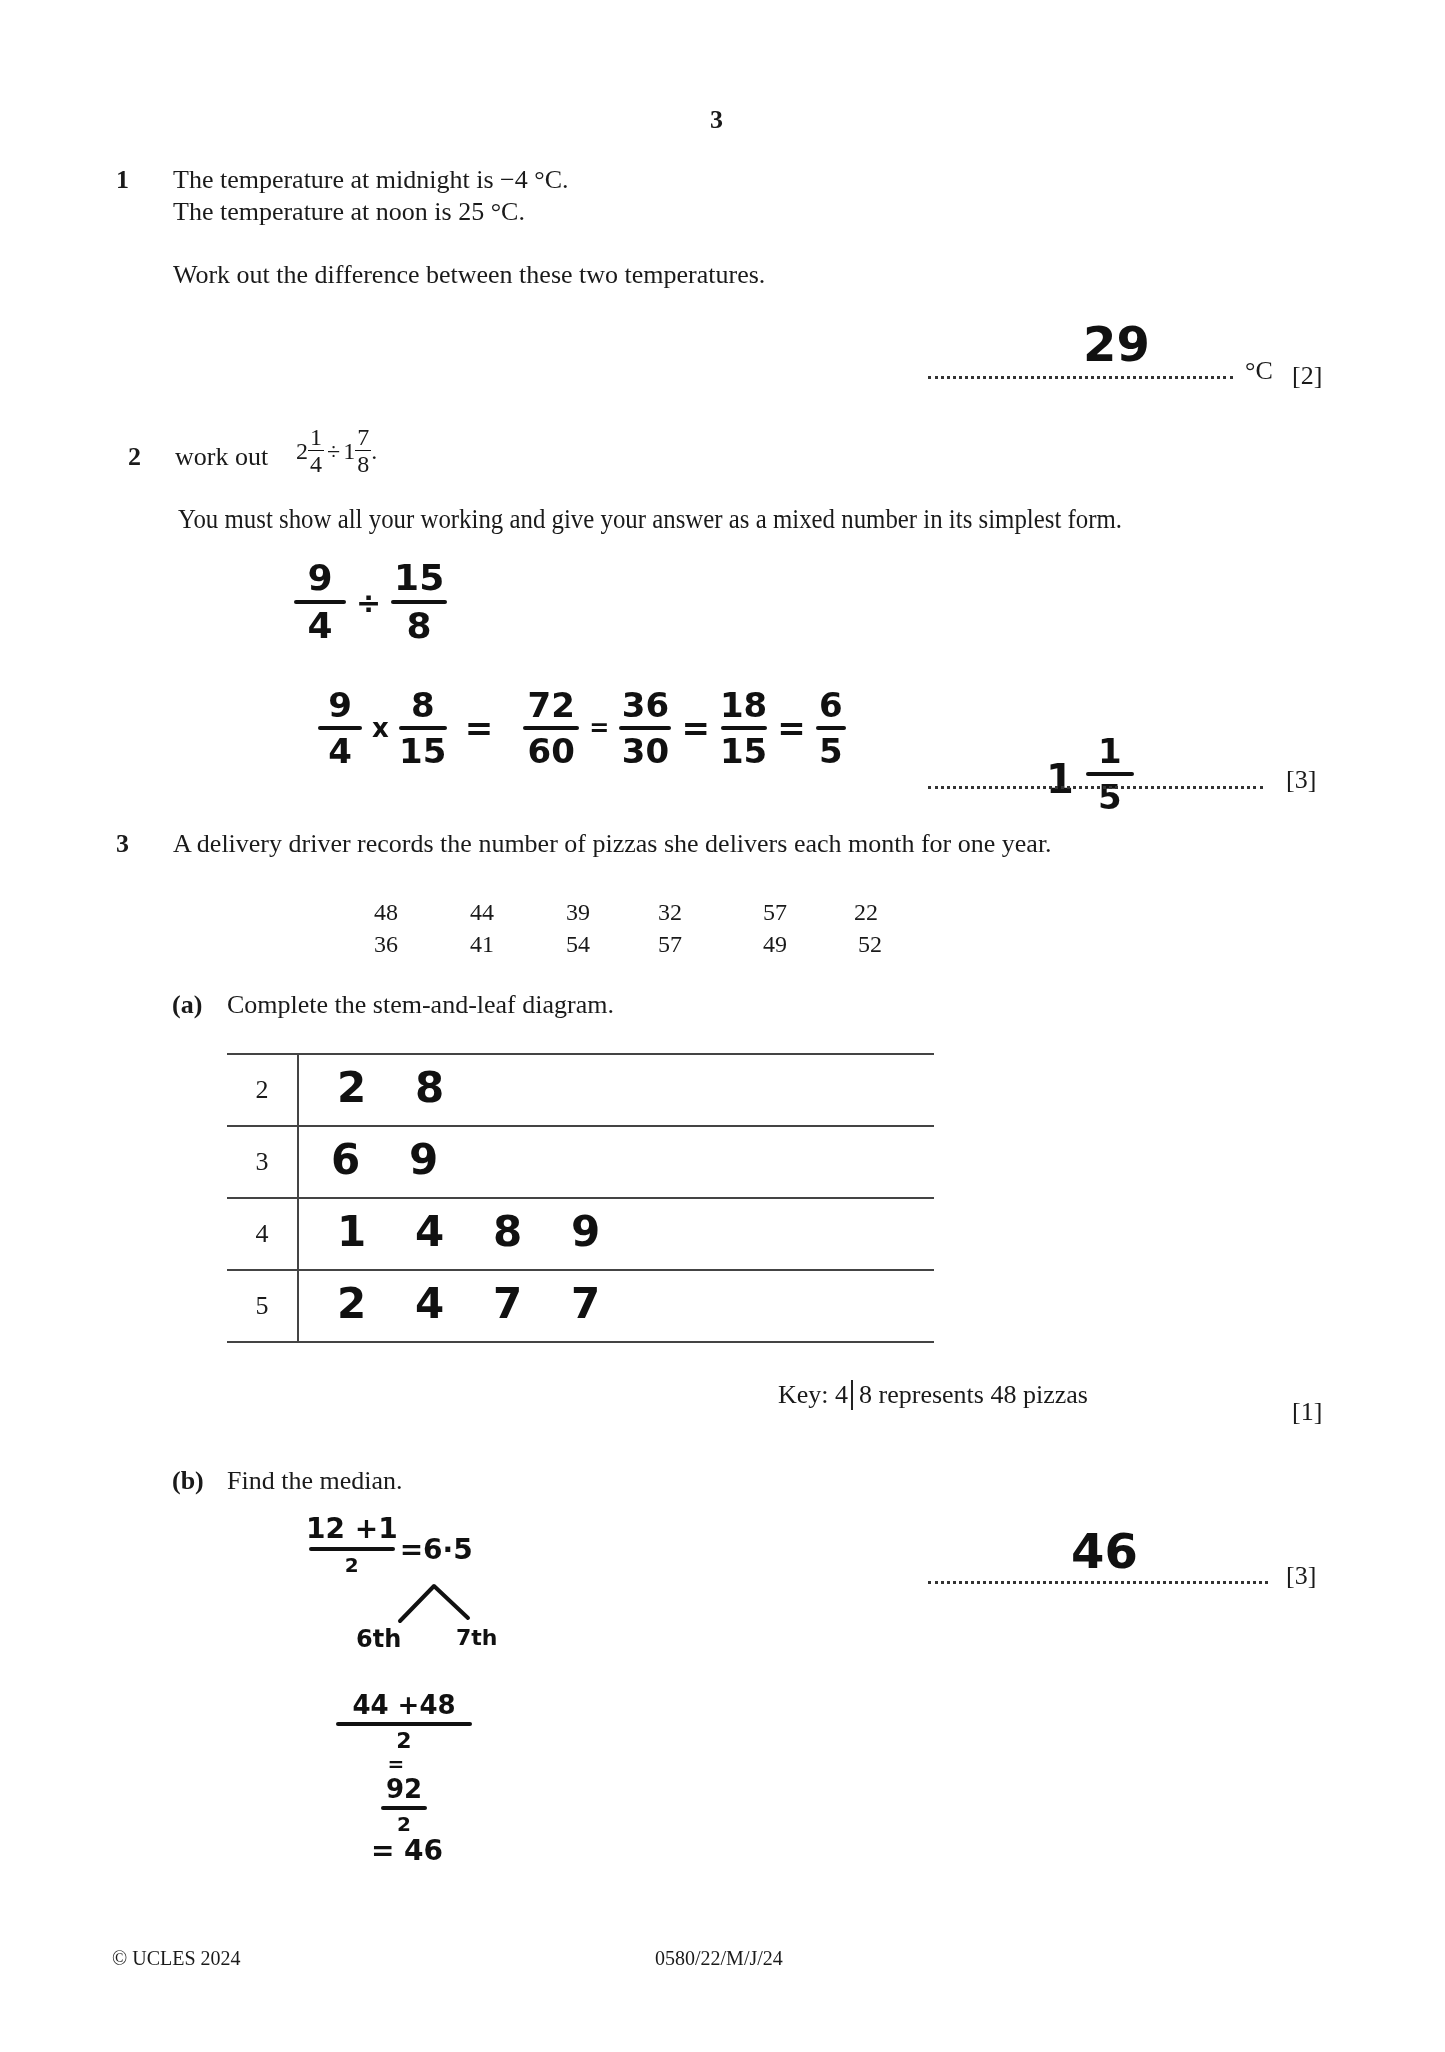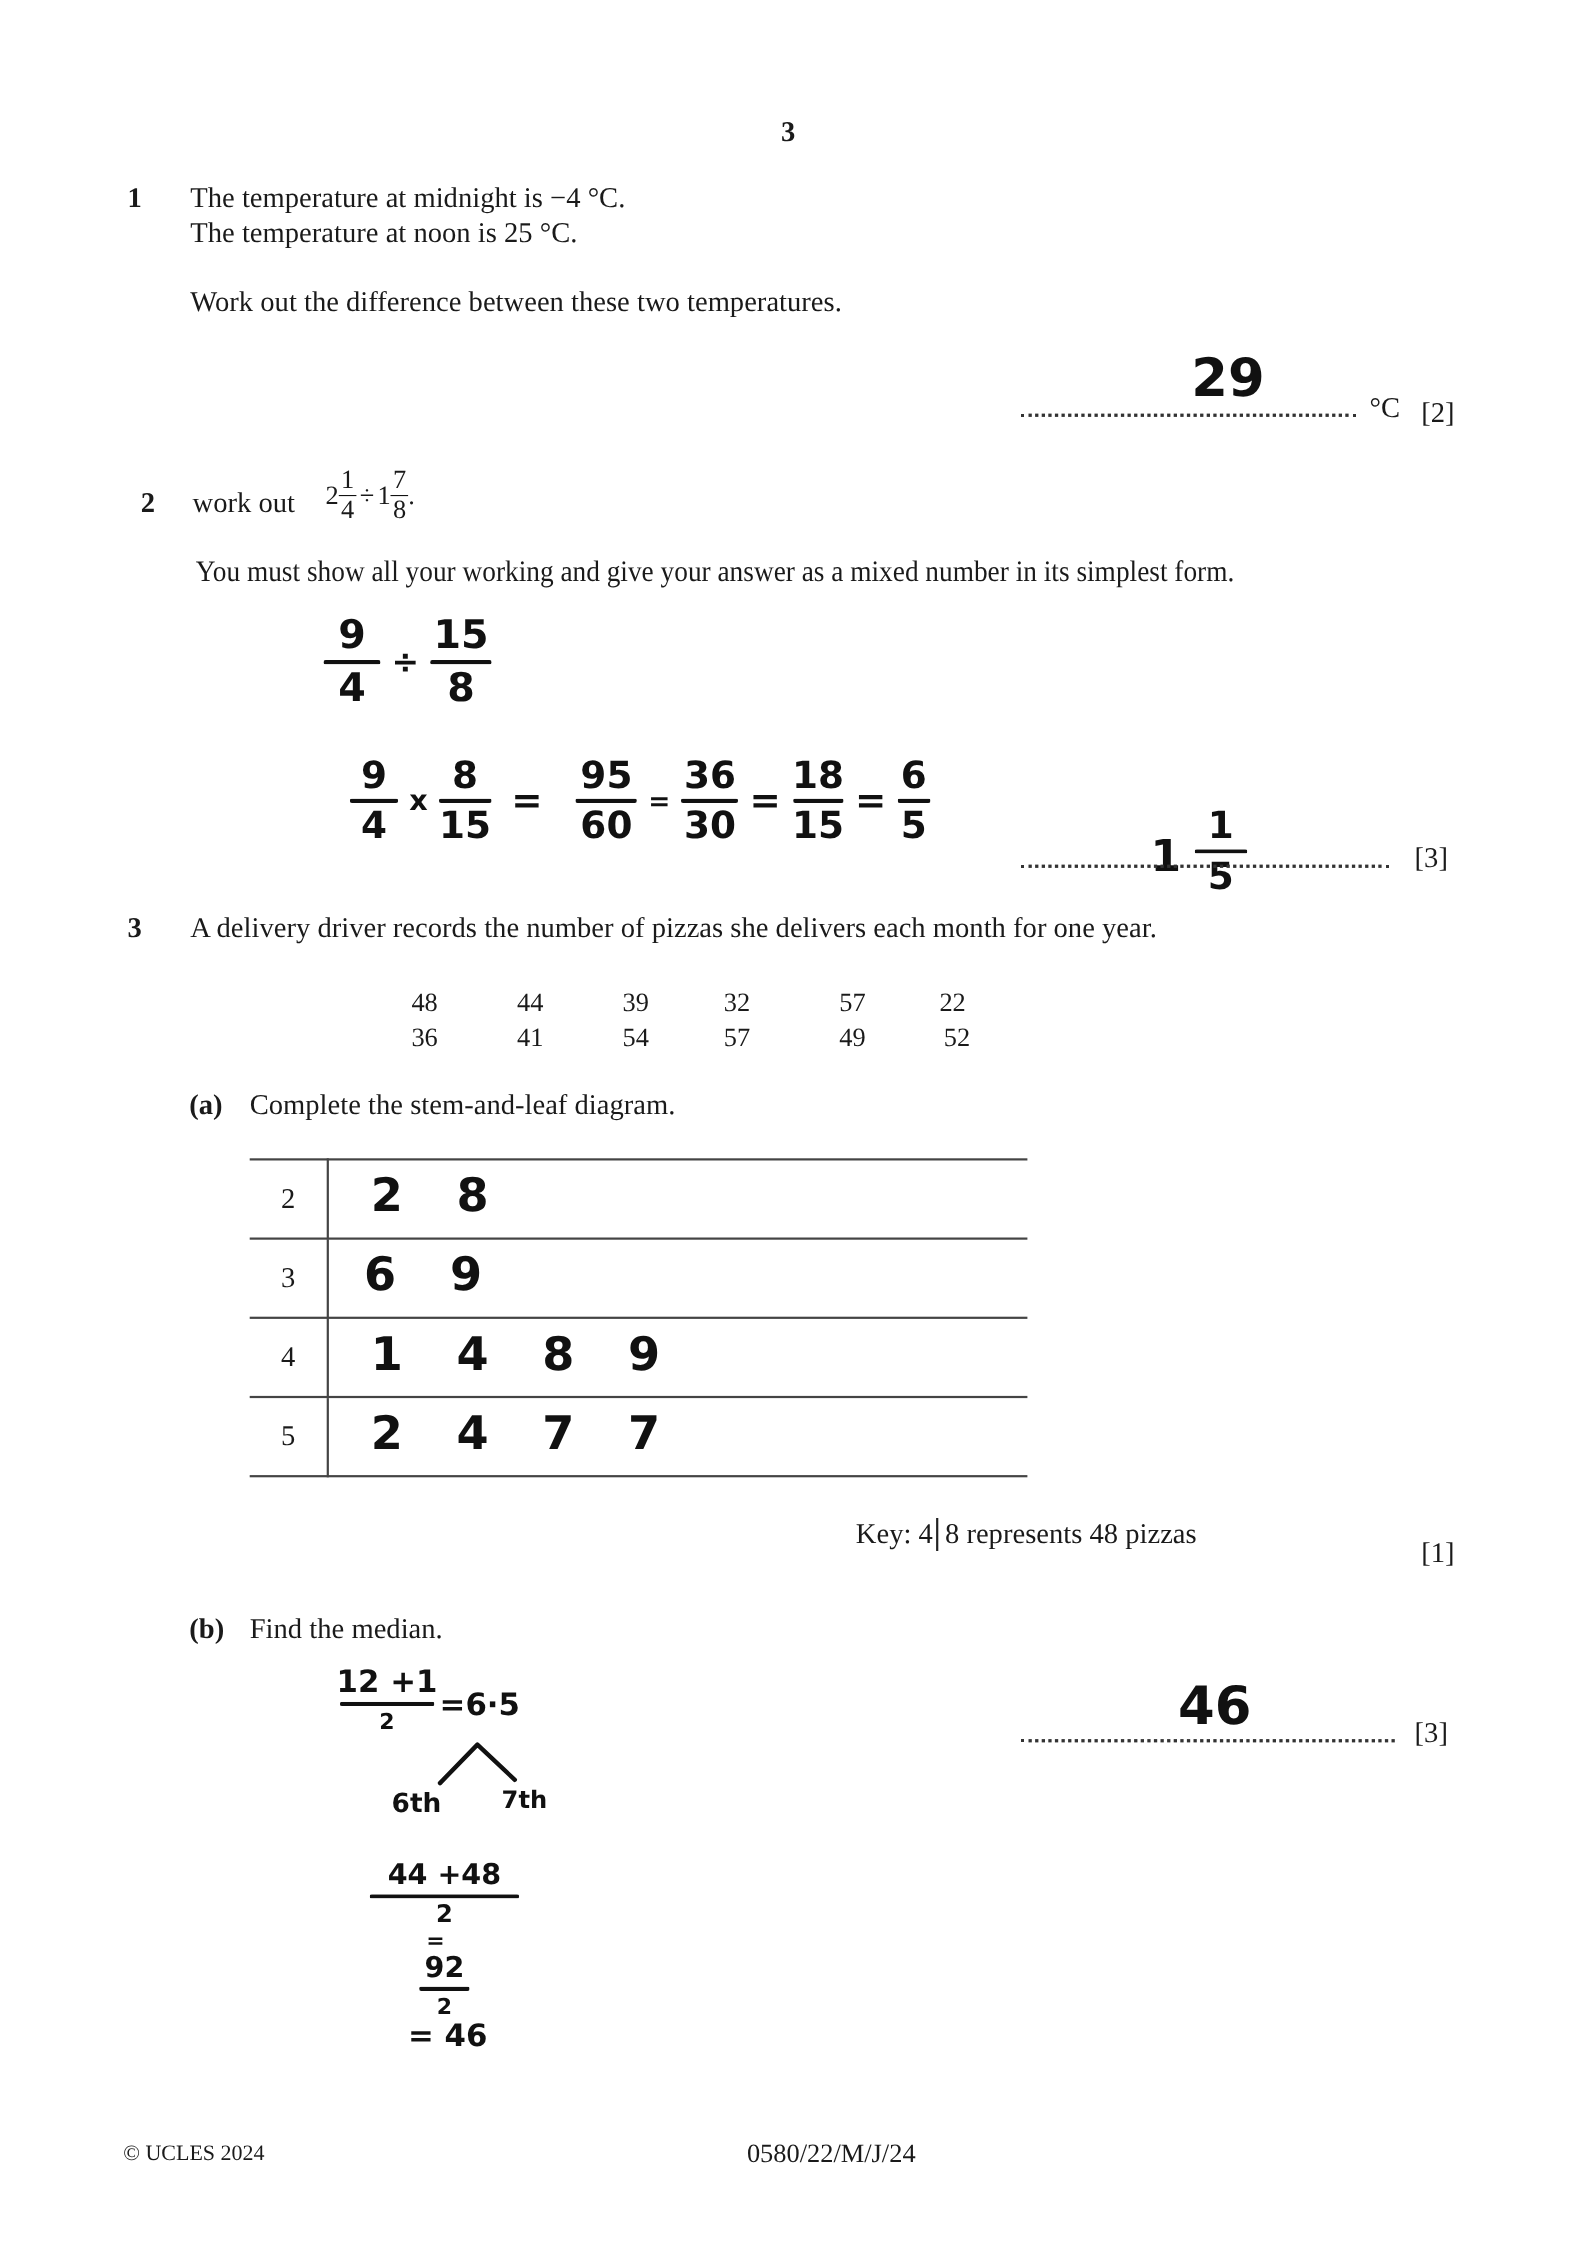--- a/index.html
+++ b/index.html
@@ -91,21 +91,21 @@
         <span>4</span>
       </span>
     <span class="hand-op" style="font-size:26px;">x</span>
     <span class="hfrac">
         <span>8</span>
         <span class="bar" style="width:48px;"></span>
         <span>15</span>
       </span>
     <span class="hand-op" style="margin:0 30px 0 18px;">=</span>
     <span class="hfrac">
-        <span>95</span>
+        <span>72</span>
         <span class="bar" style="width:56px;"></span>
         <span>60</span>
       </span>
     <span class="hand-op" style="font-size:24px;">=</span>
     <span class="hfrac">
         <span>36</span>
         <span class="bar" style="width:52px;"></span>
         <span>30</span>
       </span>
     <span class="hand-op">=</span>
@@ -229,13 +229,13 @@
   </div>
 
   <div class="abs" style="left:928px; top:1525px; width:340px; height:62px;">
     <div class="abs hand" style="left:143px; top:0px; font-size:48px; line-height:52px;">46</div>
     <div class="abs dots" style="left:0; top:56px; width:340px;"></div>
   </div>
   <div class="abs serif marks" style="left:1286px; top:1560px;">[3]</div>
 </div>
 
 <div class="abs serif" style="left:112px; top:1942px; font-size:20px;">© UCLES 2024</div>
-<div class="abs serif" style="left:679px; top:1942px; font-size:24px;">0580/22/M/J/24</div>
+<div class="abs serif" style="left:655px; top:1942px; font-size:20px;">0580/22/M/J/24</div>
 
 </body></html>

